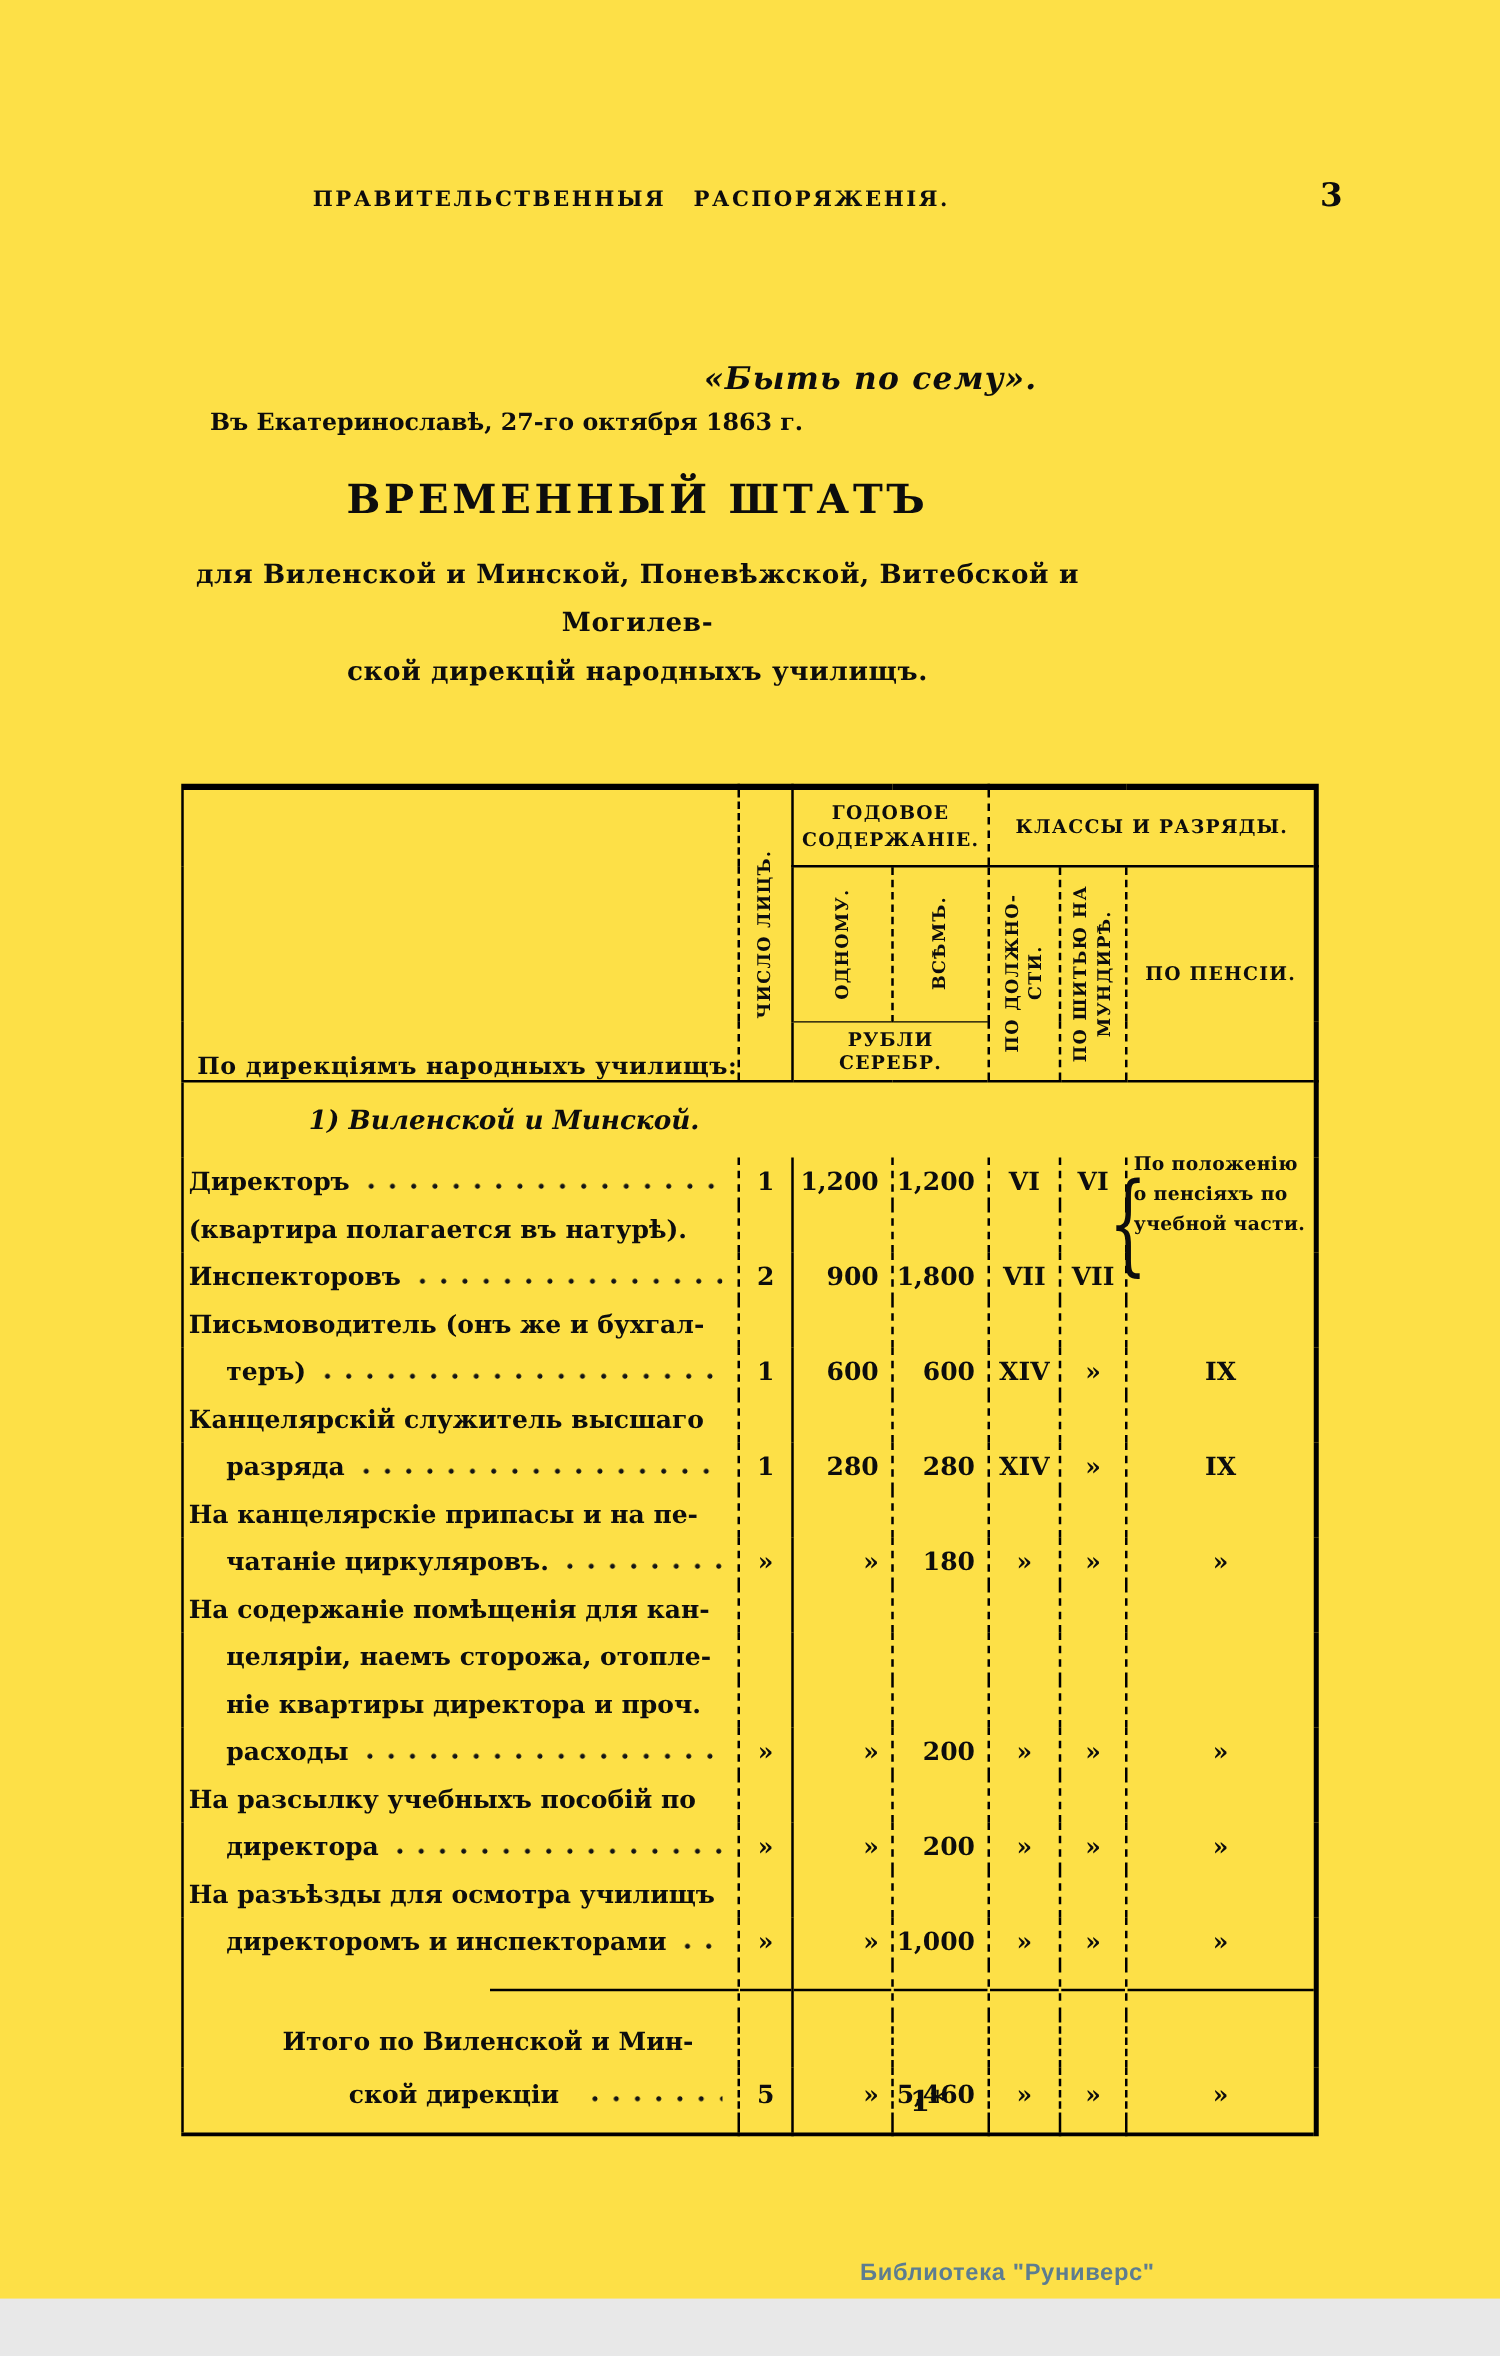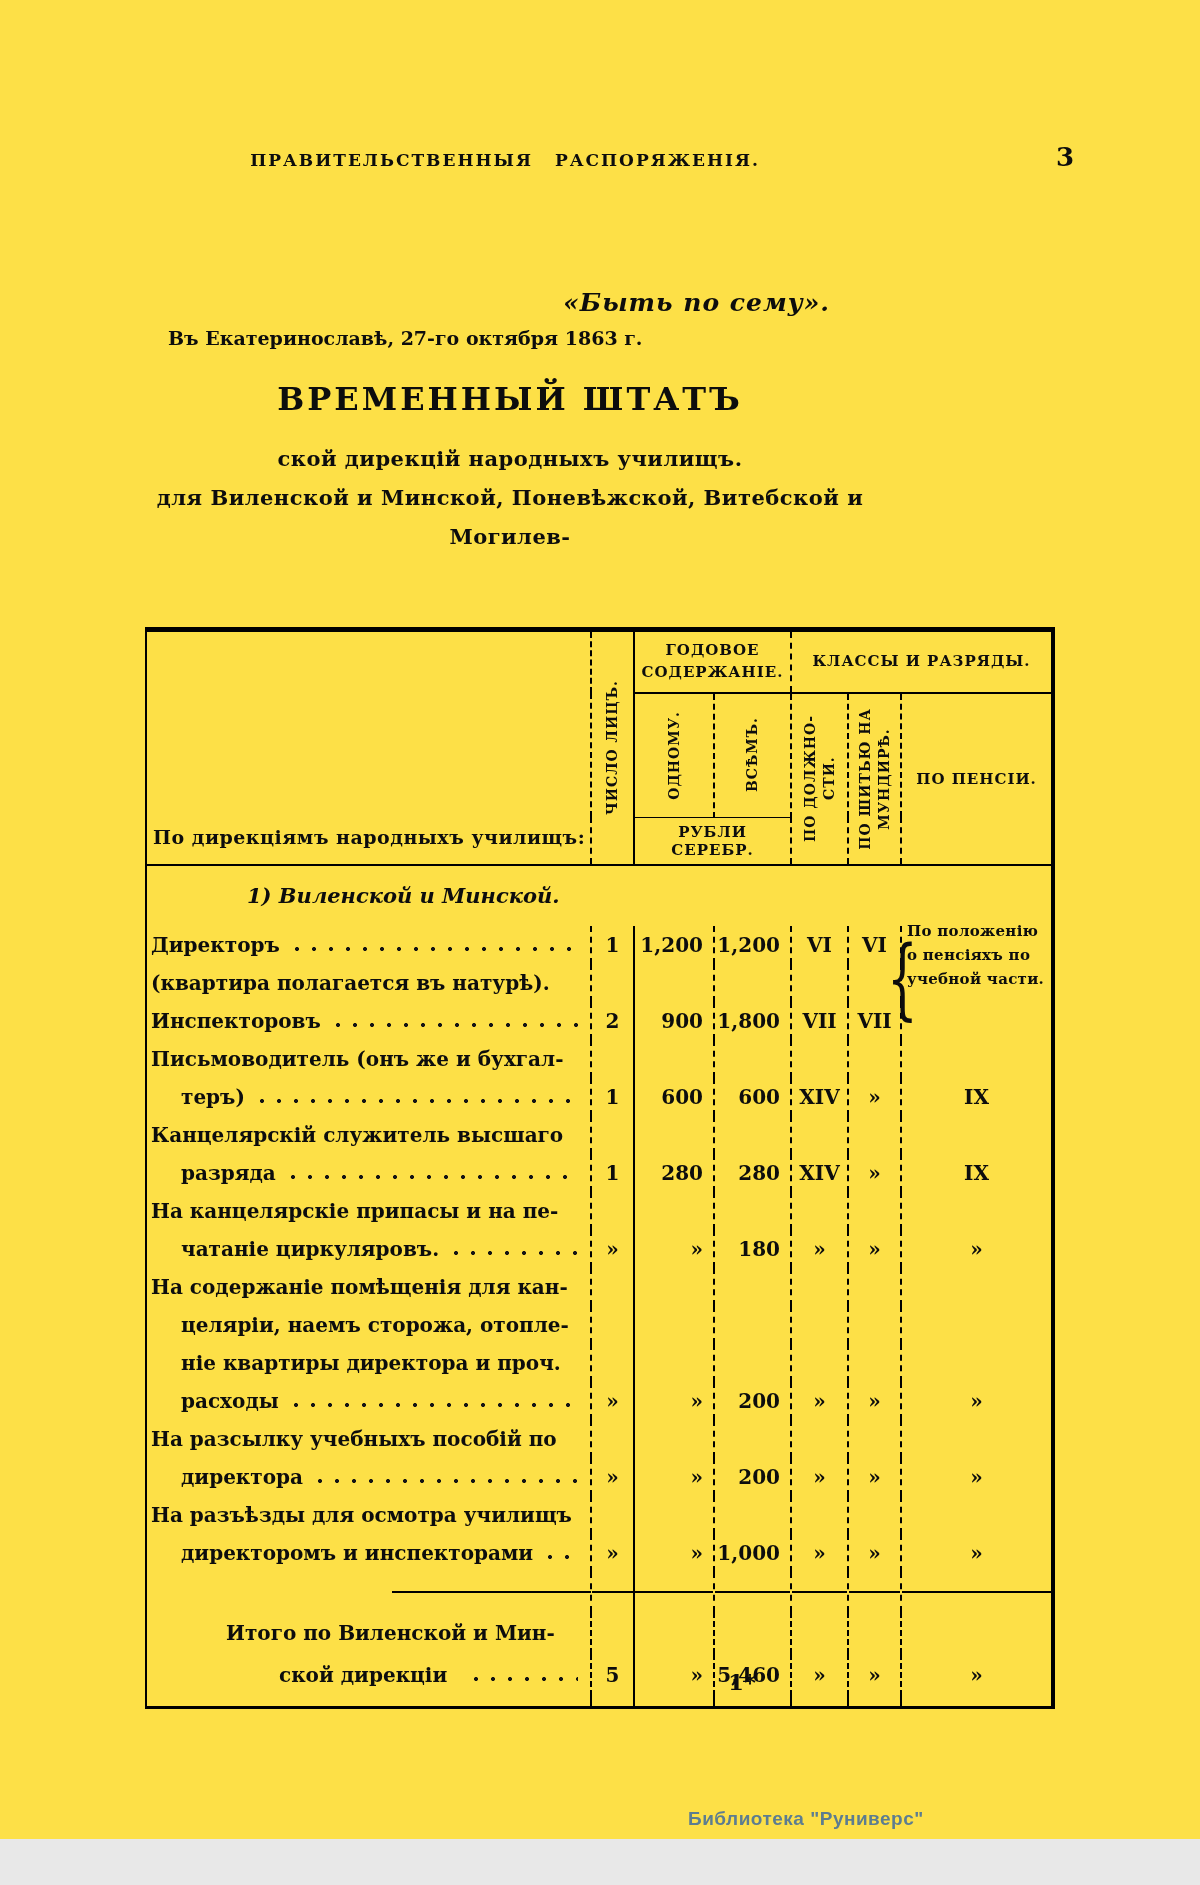--- a/index.html
+++ b/index.html
@@ -66,22 +66,22 @@
   thead th{font-weight:bold;vertical-align:middle;text-align:center;}
   th.group{font-size:15px;letter-spacing:1px;line-height:1.45;
     border-bottom:2px solid #000;padding:8px 2px;}
   th.subv{border-bottom:1px solid #000;height:123px;vertical-align:middle;}
   .vert{
     writing-mode:vertical-rl;transform:rotate(180deg);
     margin:0 auto;font-size:14px;letter-spacing:1px;line-height:1.35;
     white-space:nowrap;
   }
   th.rubles{font-size:15px;letter-spacing:1px;padding:5px 2px;}
-  th.stub-head{vertical-align:bottom;text-align:left;
-    font-size:19px;padding:0 0 16px 6px;letter-spacing:0.5px;}
+  th.stub-head{vertical-align:bottom;text-align:right;
+    font-size:19px;padding:0 0 0 6px;letter-spacing:0.5px;}
   .hdr-bottom{border-bottom:2px solid #000;}
   th.pens-head{font-size:15px;letter-spacing:1px;margin-top:46px;}
   
   tbody td{font-size:20px;height:38px;vertical-align:middle;}
   tr.sec-row td{height:60px;font-style:italic;font-weight:bold;
     font-size:21px;padding-left:100px;}
   td.stub-cell{padding-left:4px;padding-right:2px;}
   .item{display:flex;align-items:baseline;}
   .item .txt{white-space:nowrap;}
   .leader{flex:1;height:6px;margin:0 10px 2px 14px;
@@ -123,22 +123,22 @@
 
   <div class="running-head">ПРАВИТЕЛЬСТВЕННЫЯ РАСПОРЯЖЕНІЯ.</div>
   <div class="page-num">3</div>
 
 
   <div class="rescript">«Быть по сему».</div>
   <div class="dateline">Въ Екатеринославѣ, 27-го октября 1863 г.</div>
 
   <div class="doc-title">ВРЕМЕННЫЙ ШТАТЪ</div>
   <div class="doc-subtitle">
+    <div>для Виленской и Минской, Поневѣжской, Витебской и Могилев-</div>
     <div>ской дирекцій народныхъ училищъ.</div>
-    <div>для Виленской и Минской, Поневѣжской, Витебской и Могилев-</div>
   </div>
 
   <div class="table-wrap">
     <table class="staff">
       <colgroup>
         <col class="c-stub">
           <col class="c-num">
           <col class="c-each">
           <col class="c-all">
         <col class="c-cls">

